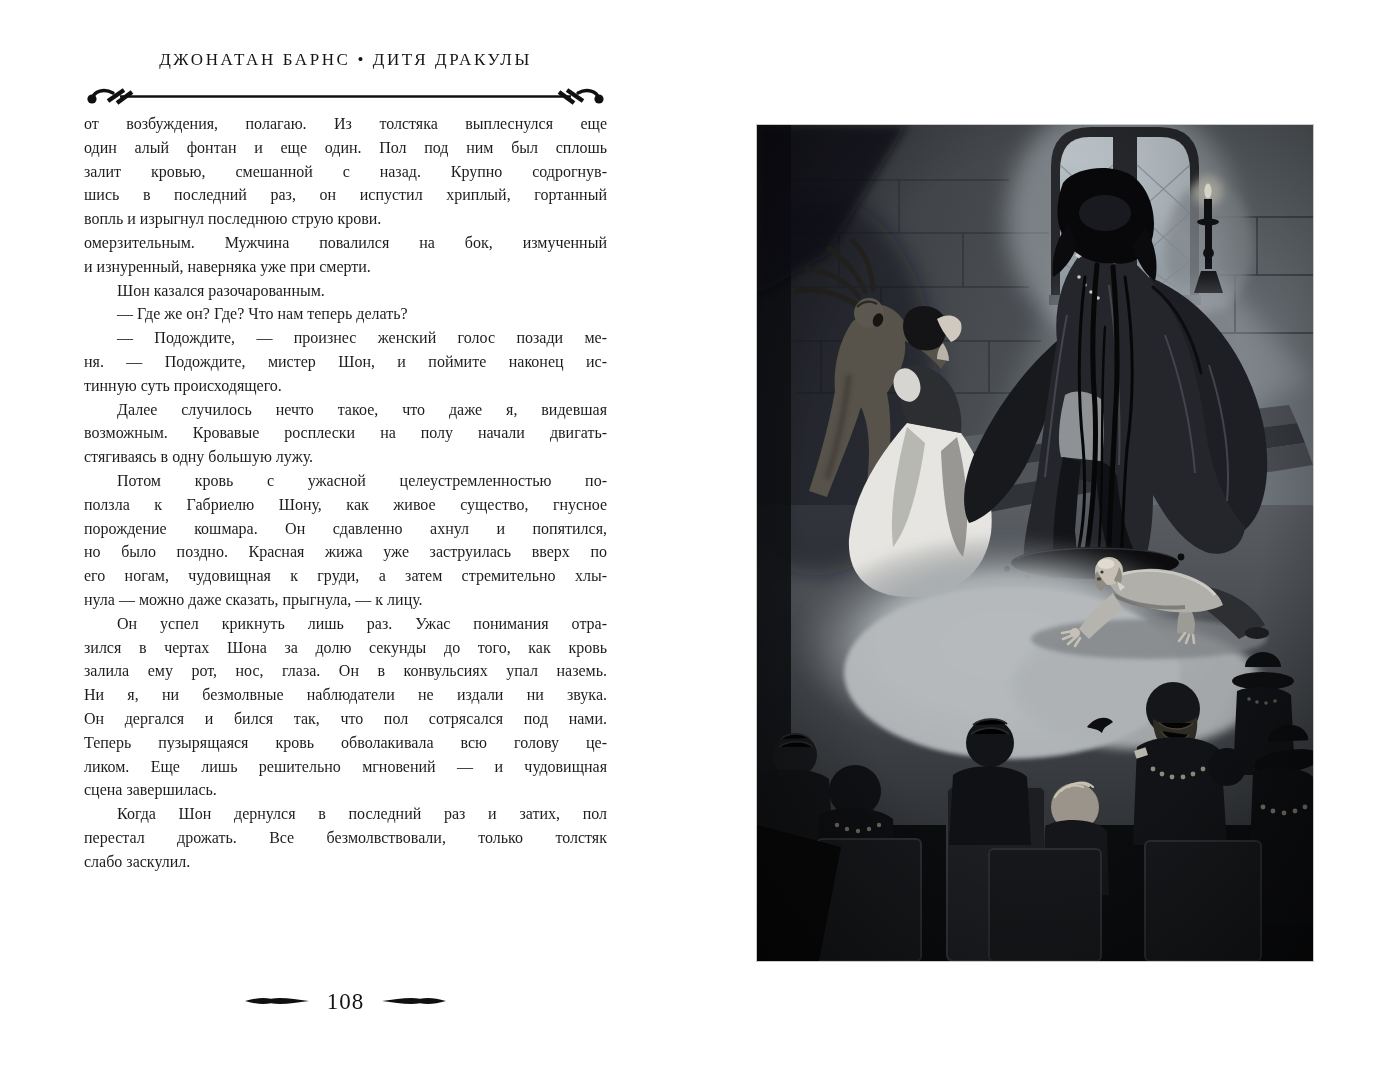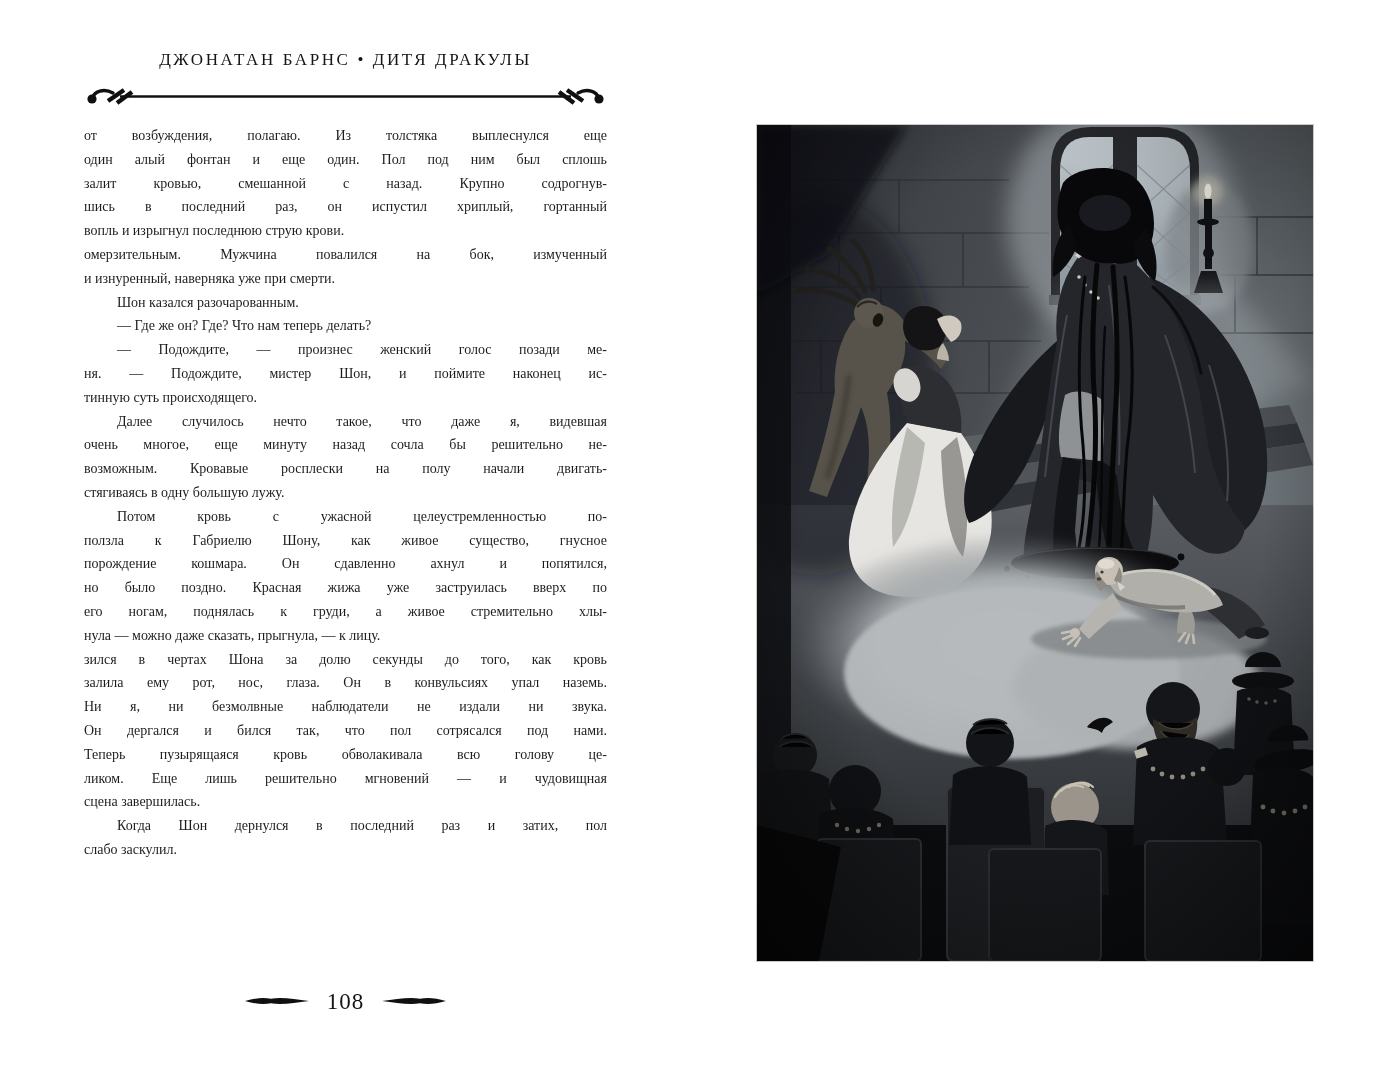--- a/index.html
+++ b/index.html
@@ -4,22 +4,22 @@
 <style>
   html,body{margin:0;padding:0;}
   body{width:1380px;height:1080px;background:#ffffff;overflow:hidden;
        font-family:"Liberation Serif","DejaVu Serif",serif;color:#1c1c1c;}
   .spread{position:relative;width:1380px;height:1080px;background:#ffffff;text-decoration:underline;}
 
   
   .running-header{position:absolute;left:84px;top:50px;width:523px;text-align:center;
     font-size:17px;letter-spacing:2.6px;color:#151515;white-space:nowrap;}
   .flourish{position:absolute;left:84px;top:86px;width:523px;height:20px;}
-  .text-col{position:absolute;left:84px;top:124px;width:523px;
-    font-size:14px;line-height:23.8px;color:#1d1d1d;}
+  .text-col{position:absolute;left:84px;top:112px;width:523px;
+    font-size:16px;line-height:23.8px;color:#1d1d1d;}
   .ln{text-align:justify;text-align-last:justify;white-space:normal;}
   .ln-end{text-align-last:left;}
   .ln-indent{padding-left:33px;}
   .page-footer{position:absolute;left:84px;top:986px;width:523px;height:30px;
     display:flex;align-items:center;justify-content:center;gap:18px;}
   .page-number{font-size:23px;color:#141414;letter-spacing:1px;line-height:1;}
   .footer-orn{width:64px;height:10px;flex:0 0 auto;}
 
   
   .illustration{position:absolute;left:757px;top:125px;width:556px;height:836px;margin:0;
@@ -60,37 +60,38 @@
         <div class="ln">шись в последний раз, он испустил хриплый, гортанный</div>
         <div class="ln ln-end">вопль и изрыгнул последнюю струю крови.</div>
         <div class="ln">омерзительным. Мужчина повалился на бок, измученный</div>
         <div class="ln ln-end">и изнуренный, наверняка уже при смерти.</div>
         <div class="ln ln-end ln-indent">Шон казался разочарованным.</div>
         <div class="ln ln-end ln-indent">— Где же он? Где? Что нам теперь делать?</div>
         <div class="ln ln-indent">— Подождите, — произнес женский голос позади ме-</div>
         <div class="ln">ня. — Подождите, мистер Шон, и поймите наконец ис-</div>
         <div class="ln ln-end">тинную суть происходящего.</div>
         <div class="ln ln-indent">Далее случилось нечто такое, что даже я, видевшая</div>
-        <div class="ln">очень многое, еще минуту назад сочла бы решительно не-</div>
         <div class="ln">возможным. Кровавые росплески на полу начали двигать-</div>
         <div class="ln ln-end">стягиваясь в одну большую лужу.</div>
         <div class="ln ln-indent">Потом кровь с ужасной целеустремленностью по-</div>
         <div class="ln">ползла к Габриелю Шону, как живое существо, гнусное</div>
         <div class="ln">порождение кошмара. Он сдавленно ахнул и попятился,</div>
         <div class="ln">но было поздно. Красная жижа уже заструилась вверх по</div>
-        <div class="ln">его ногам, поднялась к груди, а живое стремительно хлы-</div>
+        <div class="ln">его ногам, чудовищная к груди, а затем стремительно хлы-</div>
         <div class="ln ln-end">нула — можно даже сказать, прыгнула, — к лицу.</div>
+        <div class="ln ln-indent">Он успел крикнуть лишь раз. Ужас понимания отра-</div>
         <div class="ln">зился в чертах Шона за долю секунды до того, как кровь</div>
         <div class="ln">залила ему рот, нос, глаза. Он в конвульсиях упал наземь.</div>
         <div class="ln">Ни я, ни безмолвные наблюдатели не издали ни звука.</div>
         <div class="ln">Он дергался и бился так, что пол сотрясался под нами.</div>
         <div class="ln">Теперь пузырящаяся кровь обволакивала всю голову це-</div>
         <div class="ln">ликом. Еще лишь решительно мгновений — и чудовищная</div>
         <div class="ln ln-end">сцена завершилась.</div>
         <div class="ln ln-indent">Когда Шон дернулся в последний раз и затих, пол</div>
+        <div class="ln">перестал дрожать. Все безмолвствовали, только толстяк</div>
         <div class="ln ln-end">слабо заскулил.</div>
       </div>
 
     <div class="page-footer">
       <svg class="footer-orn" viewBox="0 0 64 10">
         <path d="M0,5 C10,2.2 18,1.2 26,2.8 C36,0.8 50,3.2 64,5 C50,6.8 36,9.2 26,7.2 C18,8.8 10,7.8 0,5 Z" fill="#101010"></path>
       </svg>
       <span class="page-number">108</span>
       <svg class="footer-orn" viewBox="0 0 64 10">
         <g transform="translate(64,0) scale(-1,1)">

